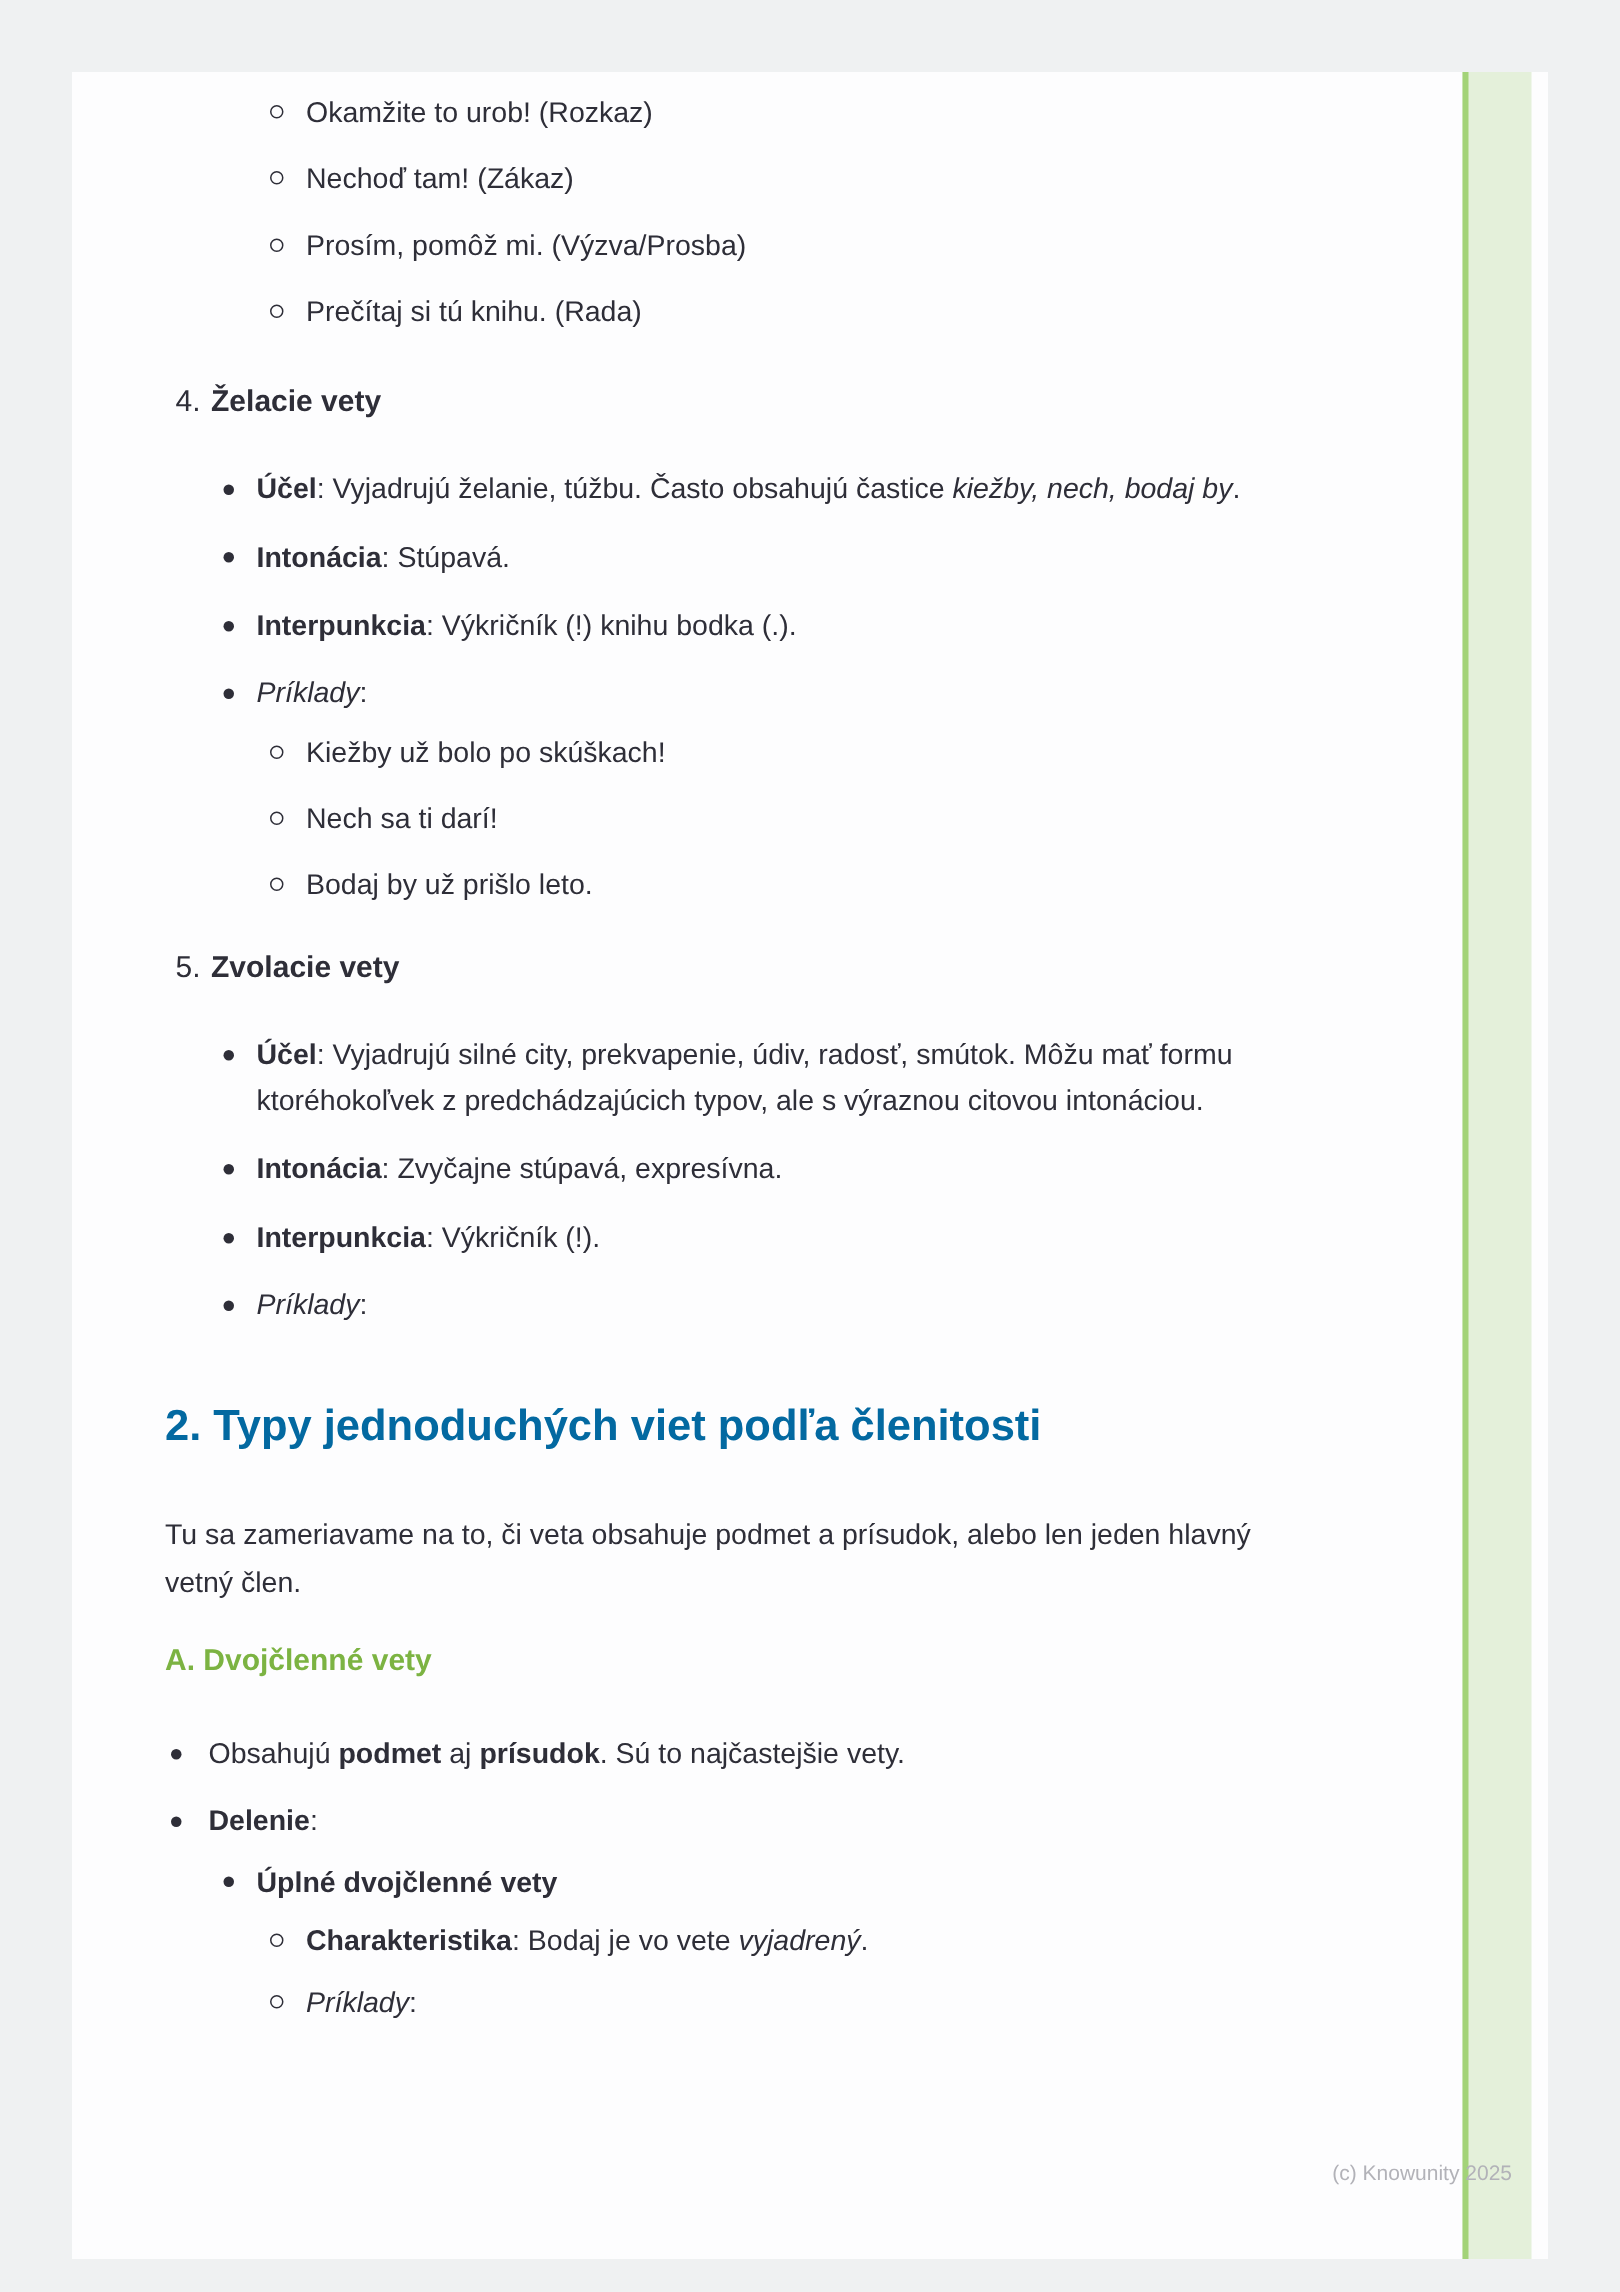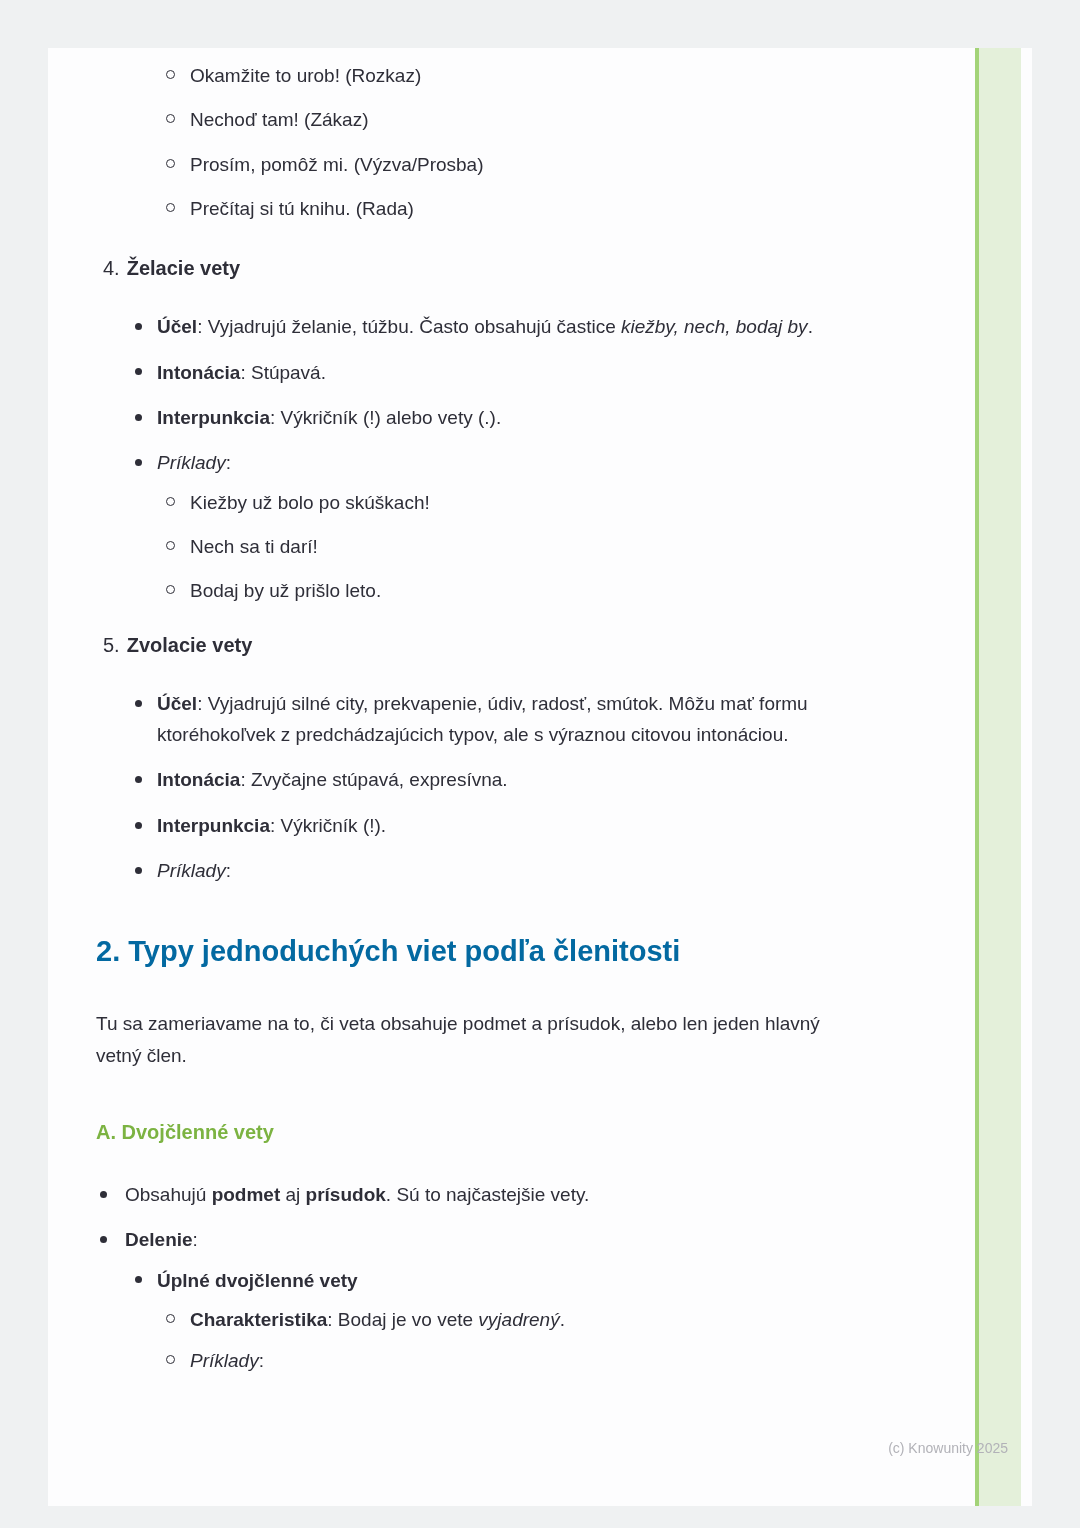--- a/index.html
+++ b/index.html
@@ -11,21 +11,21 @@
   }
   .card {
     position:absolute; left:48px; top:48px; width:984px; height:1458px;
     background:#fdfdfe;
   }
   .stripe {
     position:absolute; top:0; right:11px; width:42px; height:100%;
     background:#e4f0da; border-left:4px solid #a3d378;
   }
   .content {
-    position:absolute; left:48px; top:12px; width:730px;
+    position:absolute; left:62px; top:12px; width:730px;
     font-size:19px; line-height:1.65;
   }
   ul { list-style:none; margin:0; padding:0; }
   li { position:relative; }
   
   .top-list > li { padding-left:94px; margin-bottom:13px; }
   .top-list > li::before {
     content:""; position:absolute; left:70px; top:0.52em;
     width:7px; height:7px; border:1.6px solid #2e2e38; border-radius:50%;
   }
@@ -63,21 +63,21 @@
     width:7px; height:7px; border:1.6px solid #2e2e38; border-radius:50%;
   }
   .sec-title { font-size:20px; margin:0 0 26px 7px; }
   .sec-title .num { margin-right:7px; }
   .b { font-weight:700; }
   .i { font-style:italic; }
   .h2 {
     font-size:29px; font-weight:700; color:#0369a1;
     margin:46px 0 38px 0; line-height:1.3;
   }
-  .para { margin:0 0 45px 0; max-width:740px; }
+  .para { margin:0 0 20px 0; max-width:740px; }
   .h3 {
     font-size:20px; font-weight:700; color:#7cb342;
     margin:0 0 30px 0;
   }
   .footer {
     position:absolute; right:72px; top:1440px;
     font-size:14px; color:#b2b2b8; z-index:3;
   }
 </style>
 </head>
@@ -100,21 +100,21 @@
         <span class="num">4.</span><span class="b">Želacie vety</span>
       </div>
       <ul class="l1">
         <li>
           <span class="b">Účel</span><span>: Vyjadrujú želanie, túžbu. Často obsahujú častice </span><span class="i">kiežby, nech, bodaj by</span><span>.</span>
         </li>
         <li>
           <span class="b">Intonácia</span><span>: Stúpavá.</span>
         </li>
         <li>
-          <span class="b">Interpunkcia</span><span>: Výkričník (!) alebo vety (.).</span>
+          <span class="b">Interpunkcia</span><span>: Výkričník (!) knihu bodka (.).</span>
         </li>
         <li>
           <span class="i">Príklady</span><span>:</span>
           <ul class="l2n">
             <li><span>Kiežby už bolo po skúškach!</span></li>
             <li><span>Nech sa ti darí!</span></li>
             <li><span>Bodaj by už prišlo leto.</span></li>
           </ul>
         </li>
       </ul>

